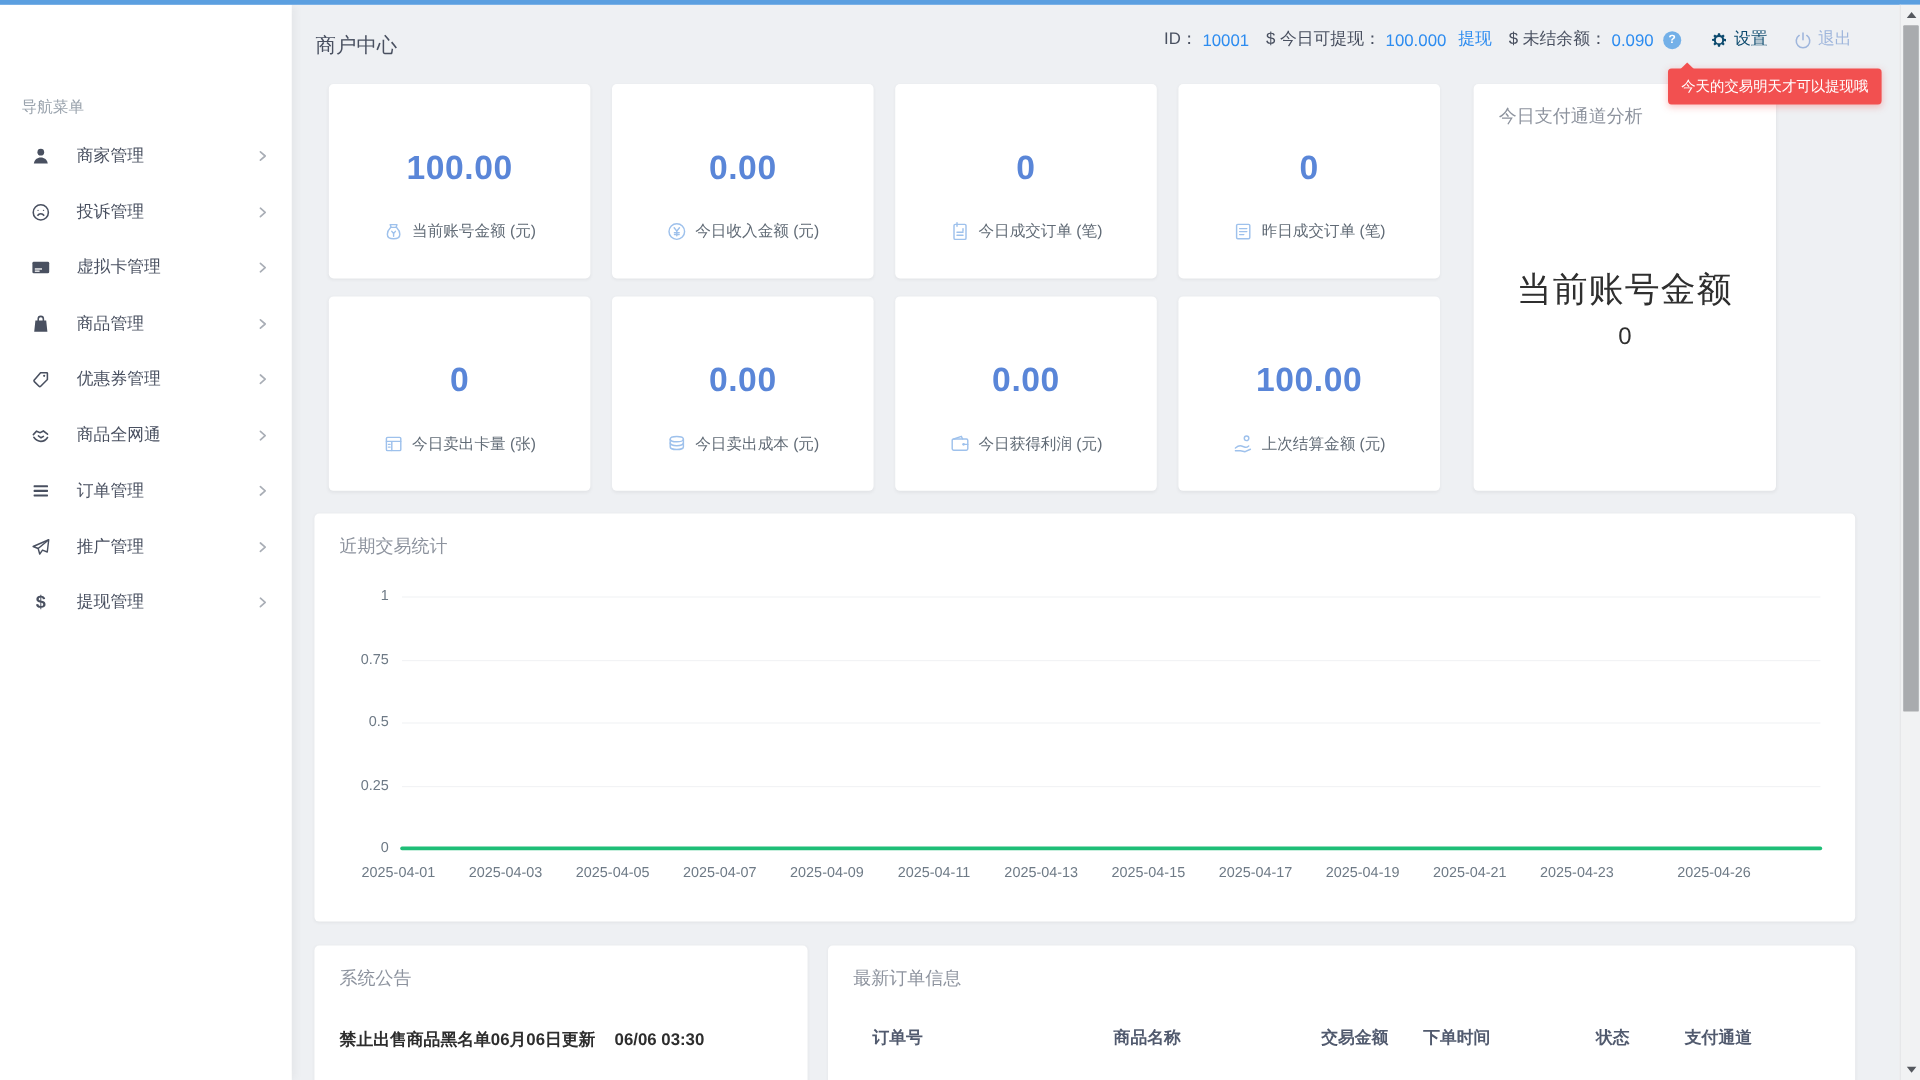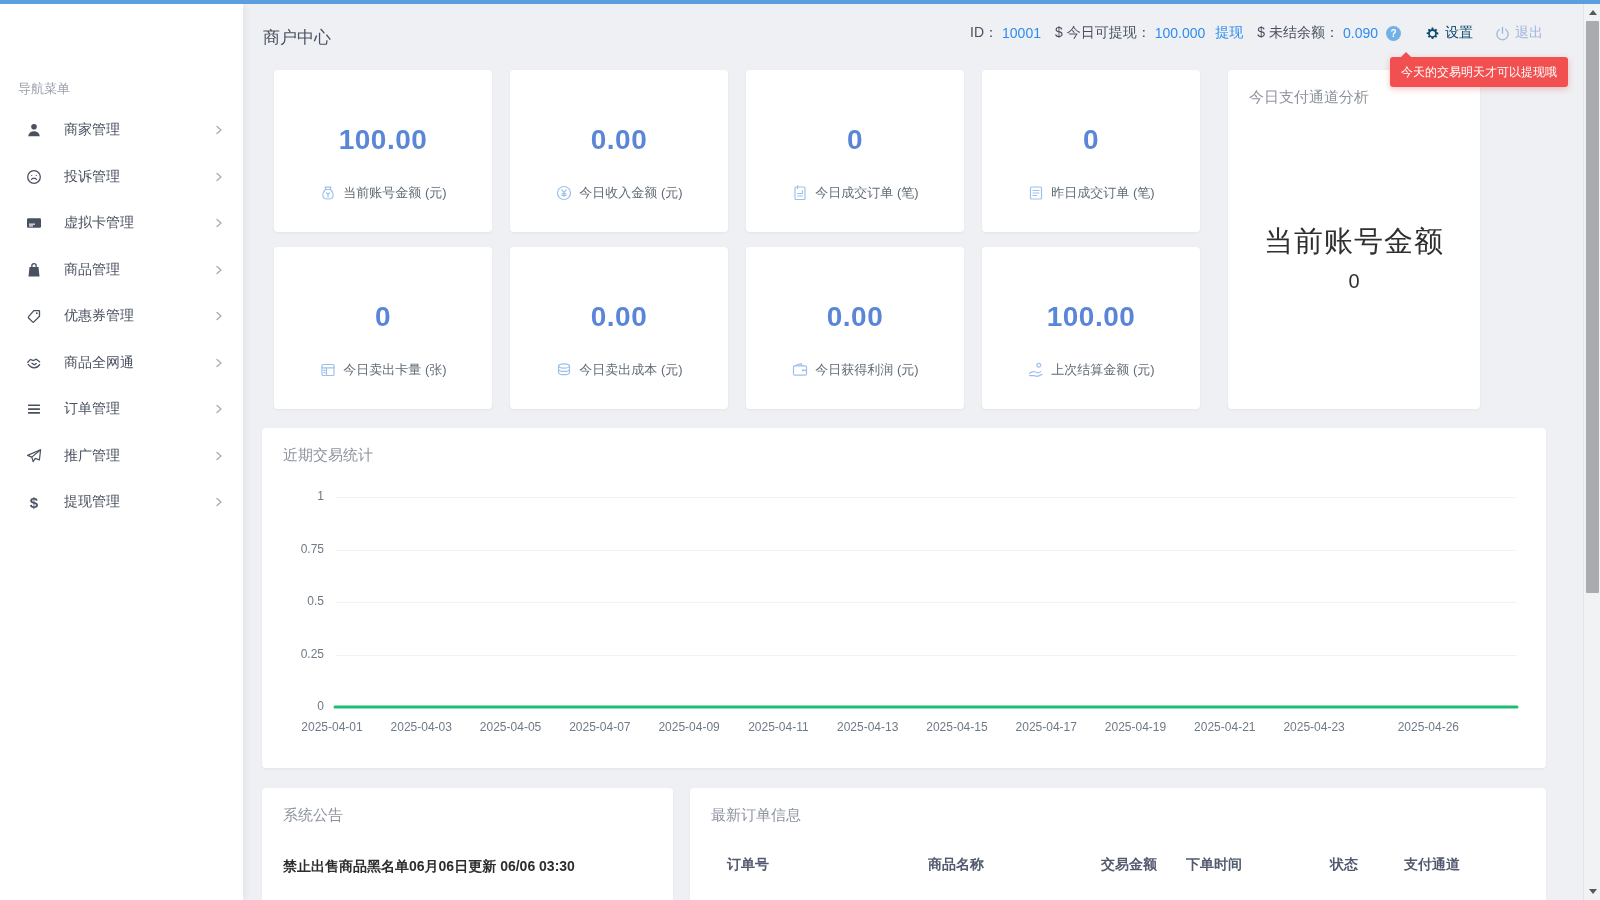--- a/index.html
+++ b/index.html
@@ -63,21 +63,21 @@
 
   .chart-panel { left:19px; top:424px; width:1284px; height:340px; }
   .gridline { position:absolute; height:1px; background:#f2f3f5; }
   .ytick { position:absolute; width:50px; text-align:right; font-size:12px; color:#6e7a86; }
   .xtick { position:absolute; top:292px; transform:translateX(-50%); font-size:12px; color:#6e7a86; white-space:nowrap; }
   .xtick.last { transform:translateX(-82%); }
   .chart-svg { position:absolute; left:0; top:0; }
 
   .ann-panel { left:19px; top:784px; width:411px; height:150px; }
   .ann-item { position:absolute; left:21px; top:70px; font-size:14px; font-weight:bold; color:#2d2d2d; cursor:pointer; white-space:nowrap; }
-  .ann-time { margin-left:4px; }
+  .ann-time { margin-left:16px; }
 
   .orders-panel { left:447px; top:784px; width:856px; height:150px; }
   .th { position:absolute; top:68px; font-size:14px; font-weight:bold; color:#515a6e; white-space:nowrap; }
 
   
   .scrollbar { position:absolute; right:0; top:4px; width:17px; height:896px; background:#f1f2f3; border-left:1px solid #e3e4e6; z-index:60; }
   .sb-btn { position:absolute; left:0; width:17px; height:17px; display:flex; align-items:center; justify-content:center; cursor:pointer; }
   .sb-up { top:0; } .sb-down { bottom:0; }
   .tri-up { width:0; height:0; border-left:4px solid transparent; border-right:4px solid transparent; border-bottom:5px solid #55585e; }
   .tri-down { width:0; height:0; border-left:4px solid transparent; border-right:4px solid transparent; border-top:5px solid #55585e; }

